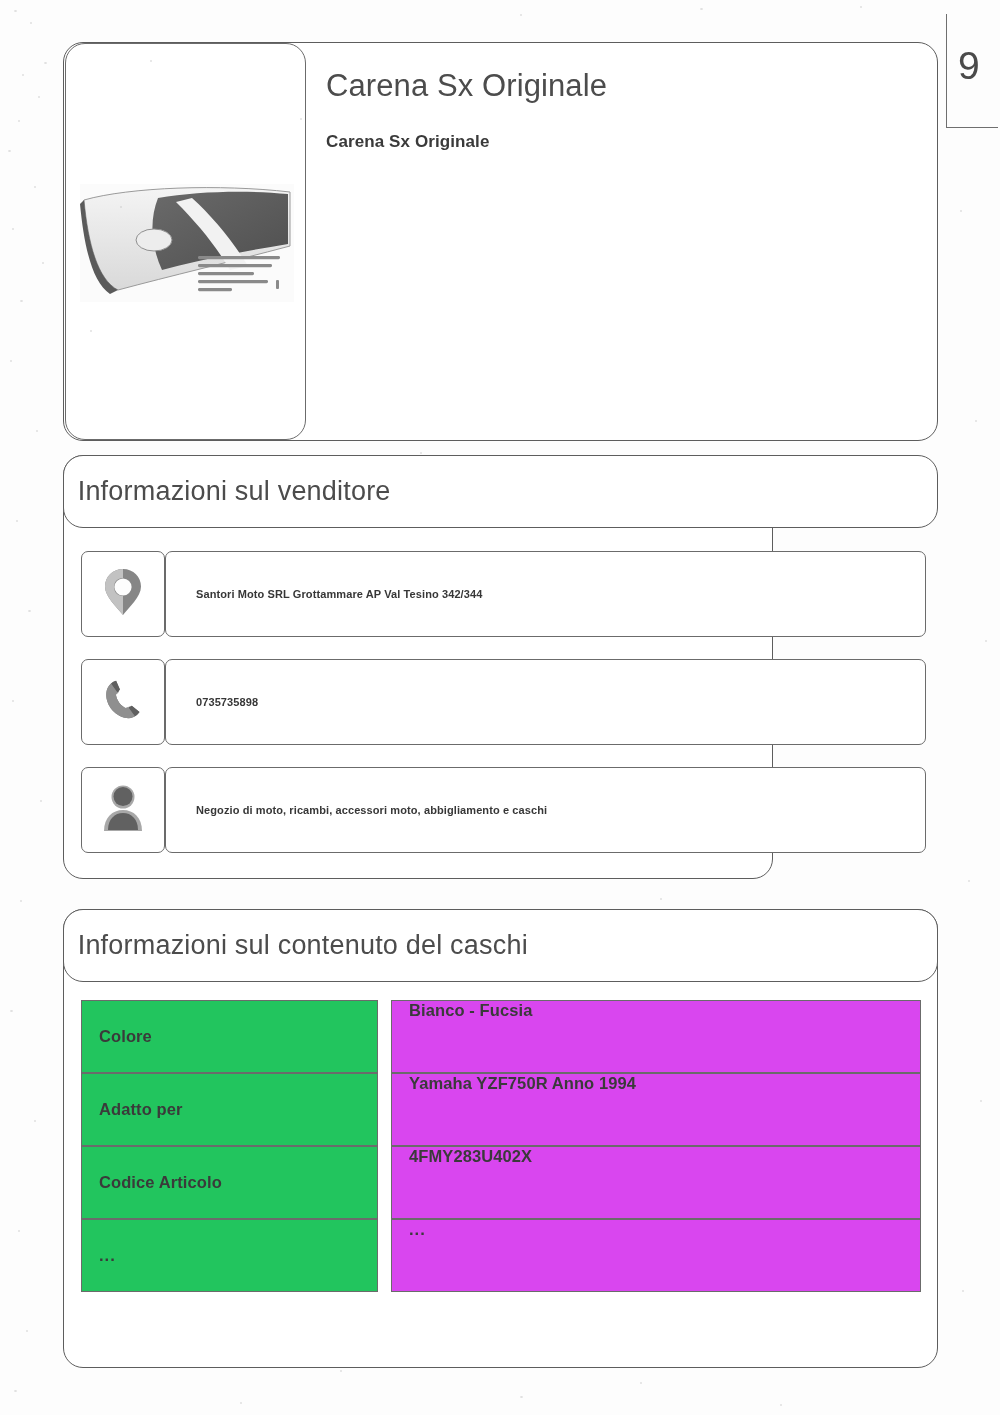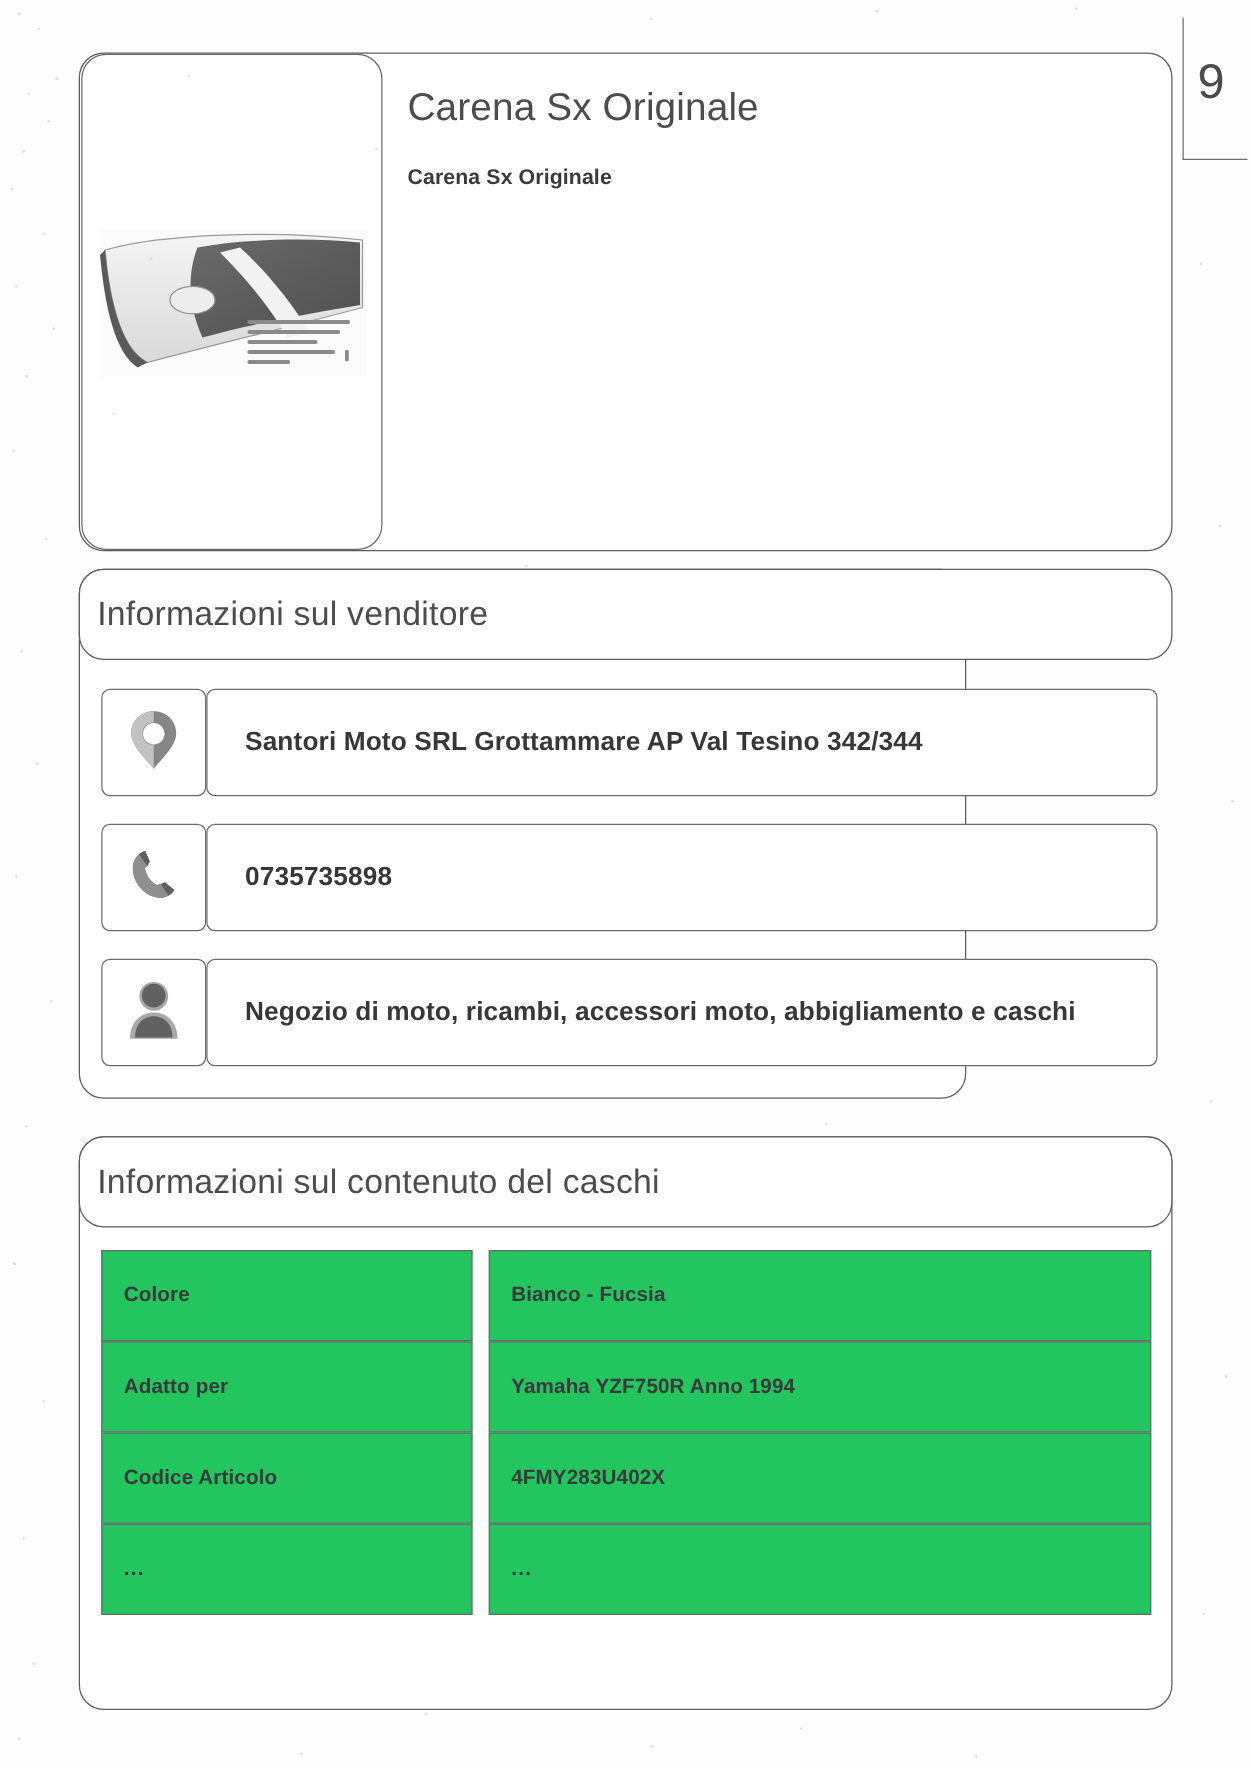--- a/index.html
+++ b/index.html
@@ -185,21 +185,21 @@
     height: 86px;
     border: 1.3px solid #6b6b6b;
     border-radius: 7px;
     box-sizing: border-box;
     background: #fff;
     display: flex;
     align-items: center;
     padding-left: 30px;
   }
   .seller-text {
-    font-size: 21px;
+    font-size: 11px;
     font-weight: 700;
     color: #373737;
     letter-spacing: .1px;
     white-space: nowrap;
   }
 
   
   .pkg-row {
     position: absolute;
     height: 73px;
@@ -218,23 +218,22 @@
     padding-left: 17px;
   }
   .pkg-cell-value {
     position: absolute;
     left: 310px;
     top: 0;
     width: 530px;
     height: 73px;
     border: 1.3px solid #6b6b6b;
     box-sizing: border-box;
-    background: #22c55e;
+    background: #d946ef;
     display: flex;
-    align-items: center;
     padding-left: 17px;
   }
   .pkg-label-text {
     font-size: 16.5px;
     font-weight: 600;
     color: #3a3a3a;
     letter-spacing: .1px;
   }
   .pkg-value-text {
     font-size: 16.5px;

